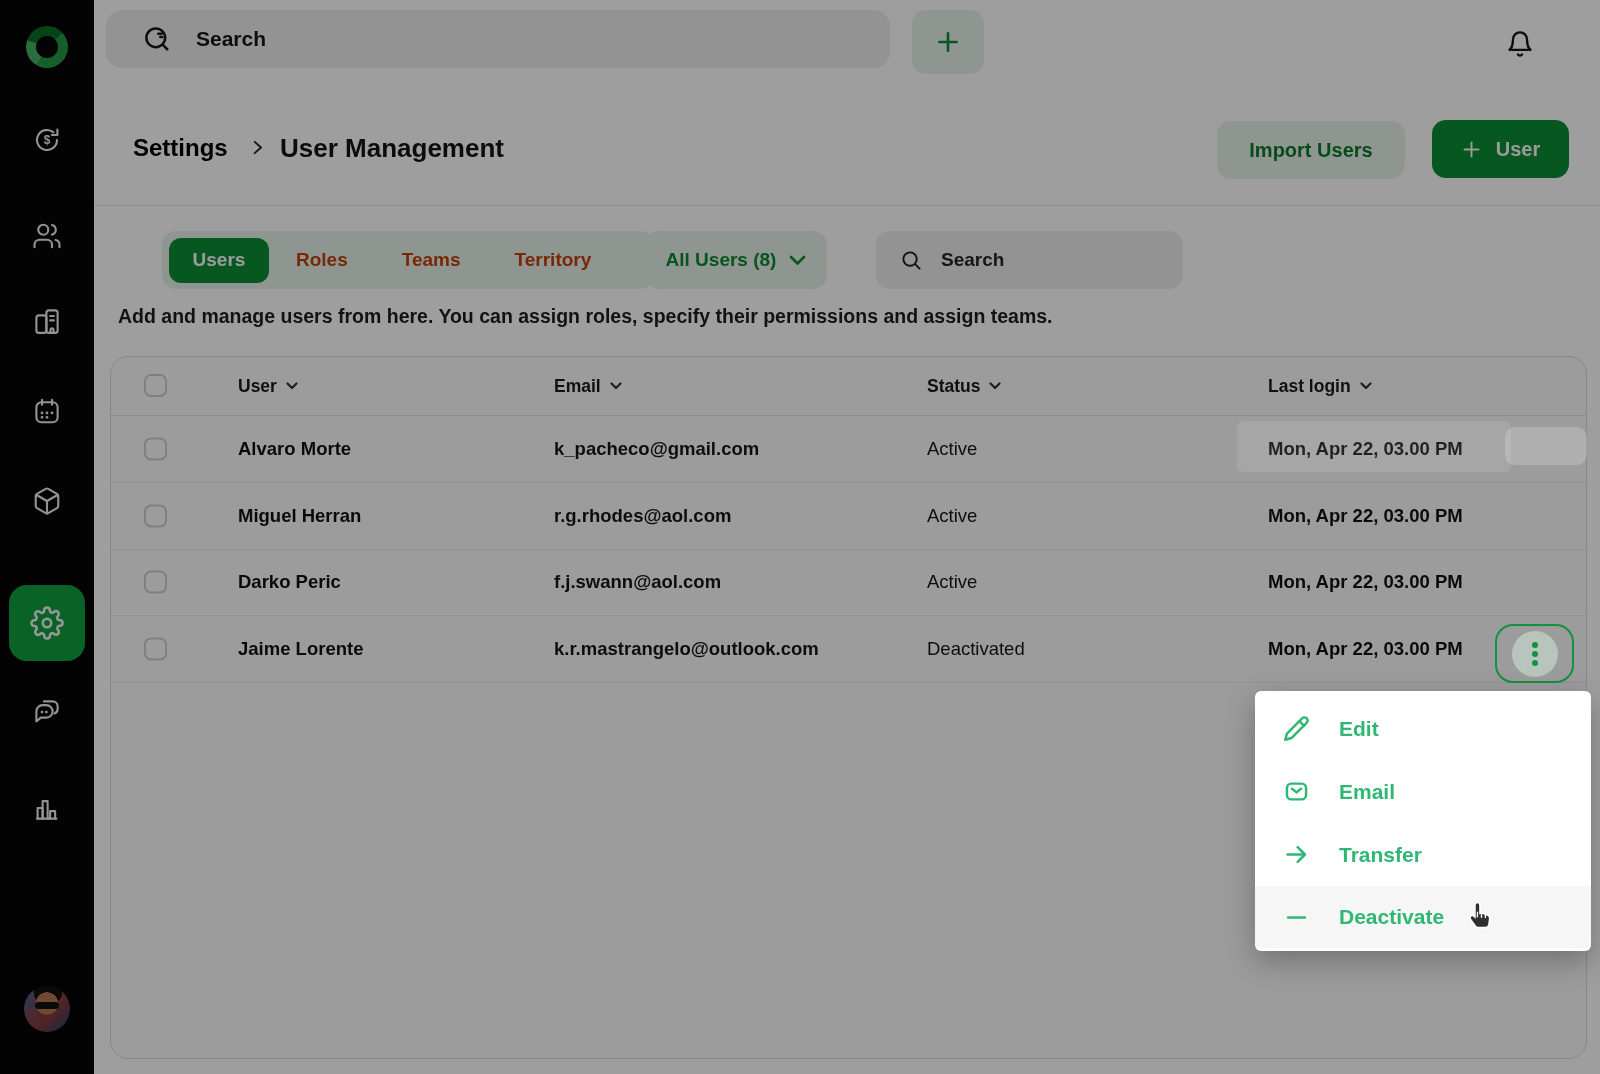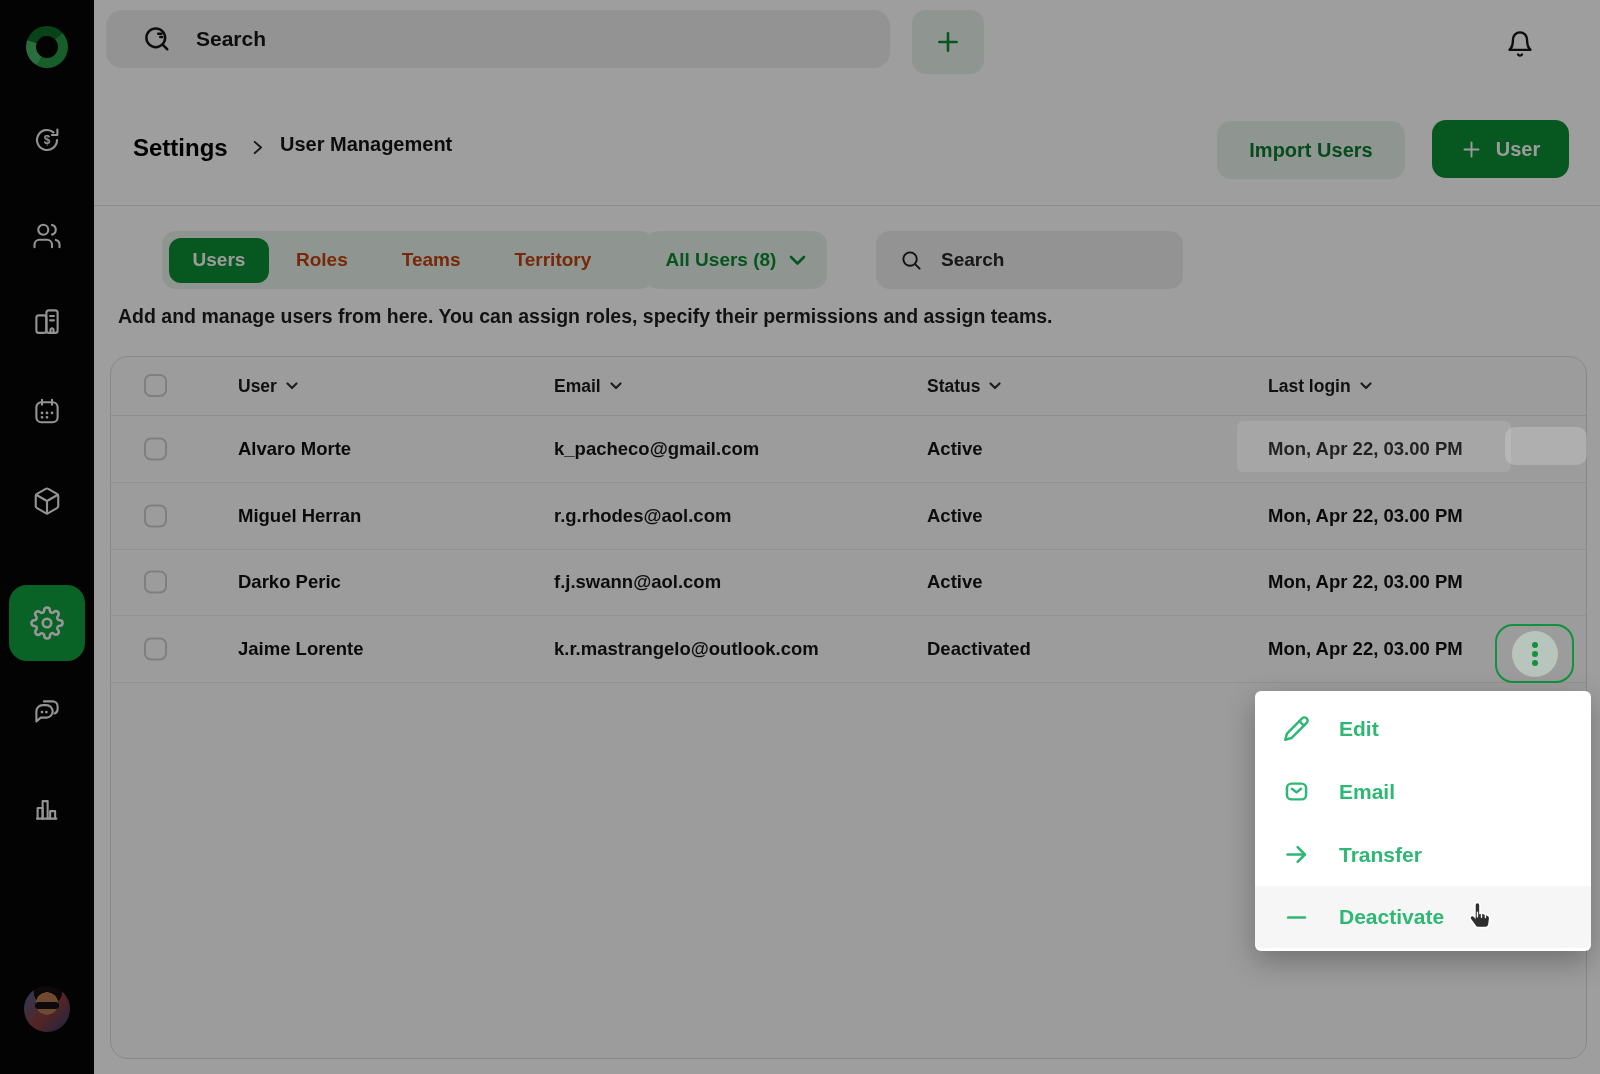--- a/index.html
+++ b/index.html
@@ -32,21 +32,21 @@
   .plus-btn{left:912px;top:10px;width:72px;height:64px;border-radius:14px;background:#e7f3ec;
             display:flex;align-items:center;justify-content:center;}
   .plus-btn svg{width:26px;height:26px;stroke:#0c8a33;stroke-width:2.4;stroke-linecap:round;fill:none;}
   .bell{left:1506px;top:30px;width:28px;height:28px;}
   .bell svg{width:28px;height:28px;stroke:#161616;fill:none;stroke-width:2;stroke-linecap:round;stroke-linejoin:round;}
 
   
   .crumb-settings{left:133px;top:134px;font-size:24px;font-weight:700;color:#000000;}
   .crumb-sep{left:249px;top:139px;width:17px;height:17px;}
   .crumb-sep svg{width:17px;height:17px;stroke:#222;fill:none;stroke-width:2.6;stroke-linecap:round;stroke-linejoin:round;}
-  .crumb-page{left:280px;top:133px;font-size:20px;font-weight:700;color:#141414;}
+  .crumb-page{left:280px;top:133px;font-size:26px;font-weight:700;color:#141414;}
   .import-btn{left:1217px;top:121px;width:188px;height:58px;border-radius:14px;background:#e7f3ec;
               display:flex;align-items:center;justify-content:center;font-size:20px;font-weight:700;color:#0a7a2c;}
   .adduser-btn{left:1432px;top:120px;width:137px;height:58px;border-radius:14px;background:#0b8e34;
                display:flex;align-items:center;justify-content:center;gap:14px;color:#fafafa;font-size:20px;font-weight:700;}
   .adduser-btn svg{width:21px;height:21px;stroke:#fafafa;stroke-width:2.2;stroke-linecap:round;fill:none;}
   .hdr-divider{left:94px;top:205px;width:1506px;height:1px;background:#e0e0e0;}
 
   
   .tabs{left:122px;top:231px;width:492px;height:58px;border-radius:14px;background:#e7f3ec;
         display:flex;align-items:center;padding-left:7px;box-sizing:border-box;margin-left:40px;}
@@ -67,21 +67,21 @@
   .card{left:110px;top:356px;width:1477px;height:703px;border-radius:18px;background:#fcfcfc;
         border:1.5px solid #dcdcdc;box-sizing:border-box;}
   .thead{position:absolute;left:0;top:0;width:100%;height:58px;border-bottom:1px solid #e6e6e6;}
   .th{position:absolute;top:0;height:58px;display:flex;align-items:center;gap:9px;
       font-size:17.5px;font-weight:700;color:#1a1a1a;}
   .th svg,.sortc{width:12px;height:8px;stroke:#333;fill:none;stroke-width:2.2;stroke-linecap:round;stroke-linejoin:round;}
   .trow{position:absolute;left:0;width:100%;height:67px;border-bottom:1px solid #ececec;}
   .cell{position:absolute;top:0;height:100%;display:flex;align-items:center;font-size:18.5px;color:#161616;}
   .c-user{left:127px;font-weight:700;color:#111;}
   .c-email{left:443px;font-weight:700;}
-  .c-status{left:816px;font-weight:700;}
+  .c-status{left:816px;font-weight:400;}
   .c-login{left:1157px;font-weight:700;color:#111;}
   .cb{position:absolute;left:33px;top:50%;transform:translateY(-50%);width:23px;height:23px;border-radius:7px;
       border:2px solid #cdcdcd;background:transparent;box-sizing:border-box;}
   .cb-h{top:17px;transform:none;}
 
   
   .overlay{position:absolute;inset:0;background:rgba(0,0,0,0.38);z-index:40;}
   .tip-box{left:1237px;top:421px;width:274px;height:51px;border-radius:6px;background:rgba(255,255,255,0.10);z-index:41;}
   .tip-frag{left:1505px;top:427px;width:82px;height:38px;border-radius:10px;background:rgba(255,255,255,0.20);z-index:41;}
   .kebab{left:1495px;top:624px;width:79px;height:59px;border-radius:18px;border:2.5px solid #12913f;

